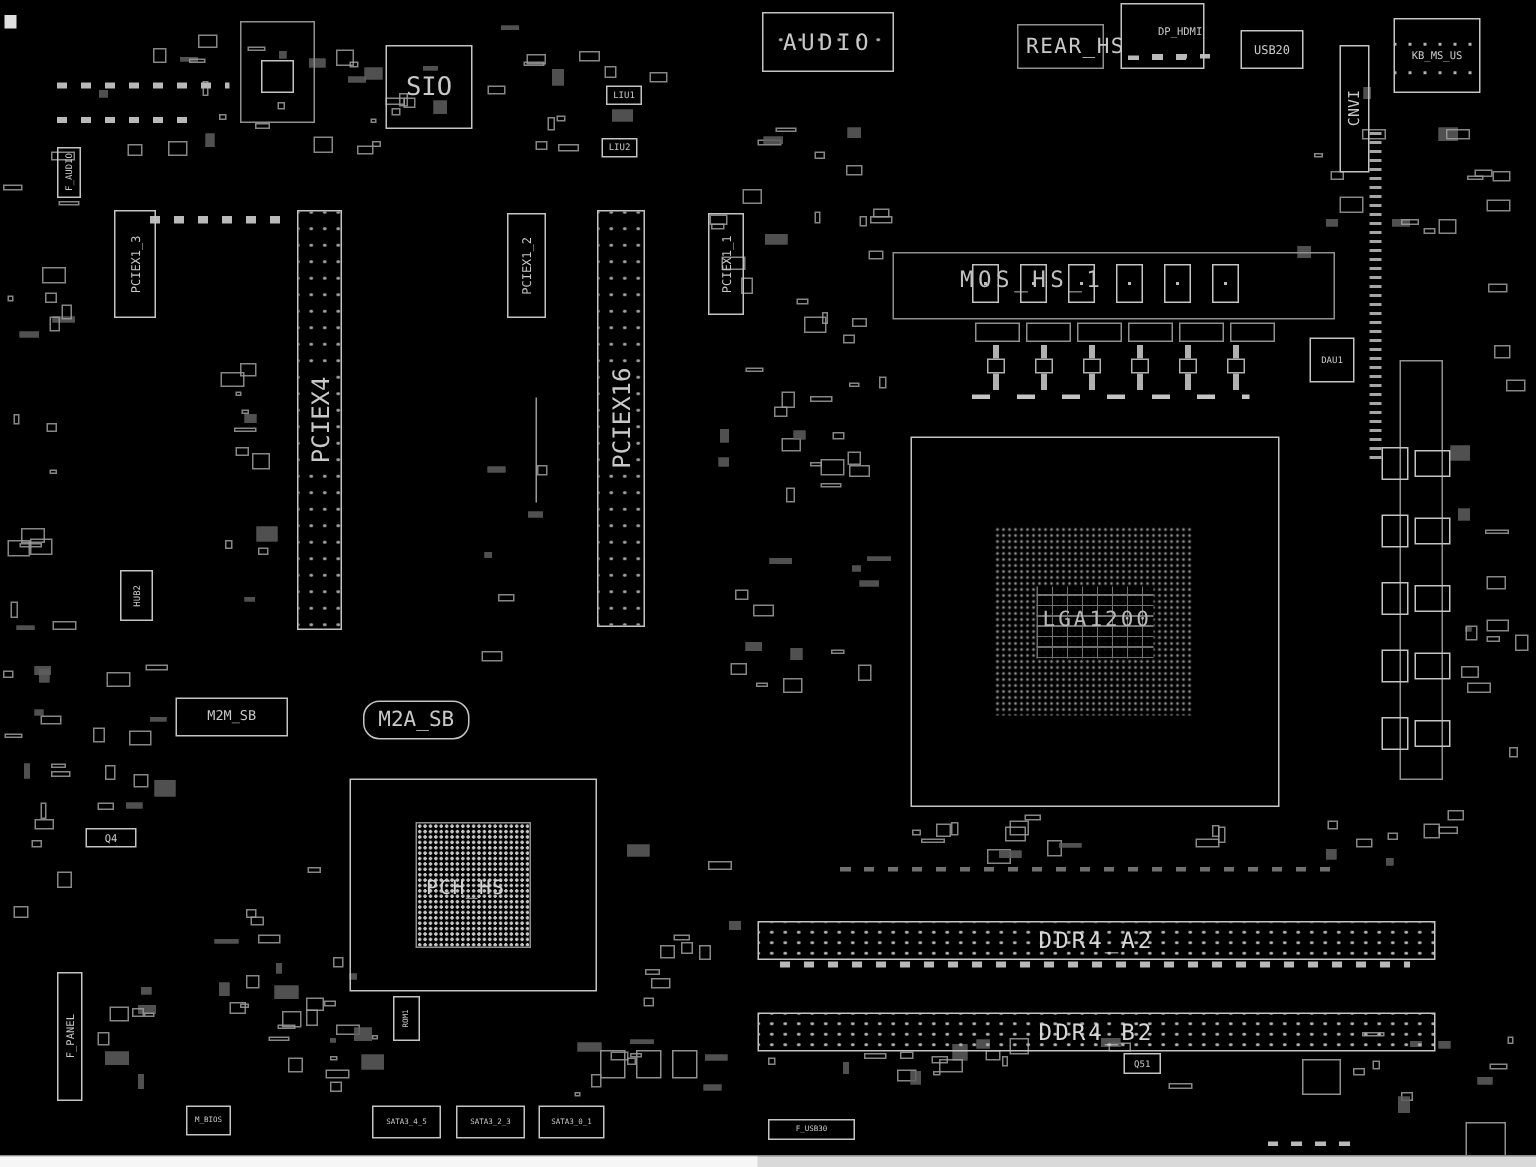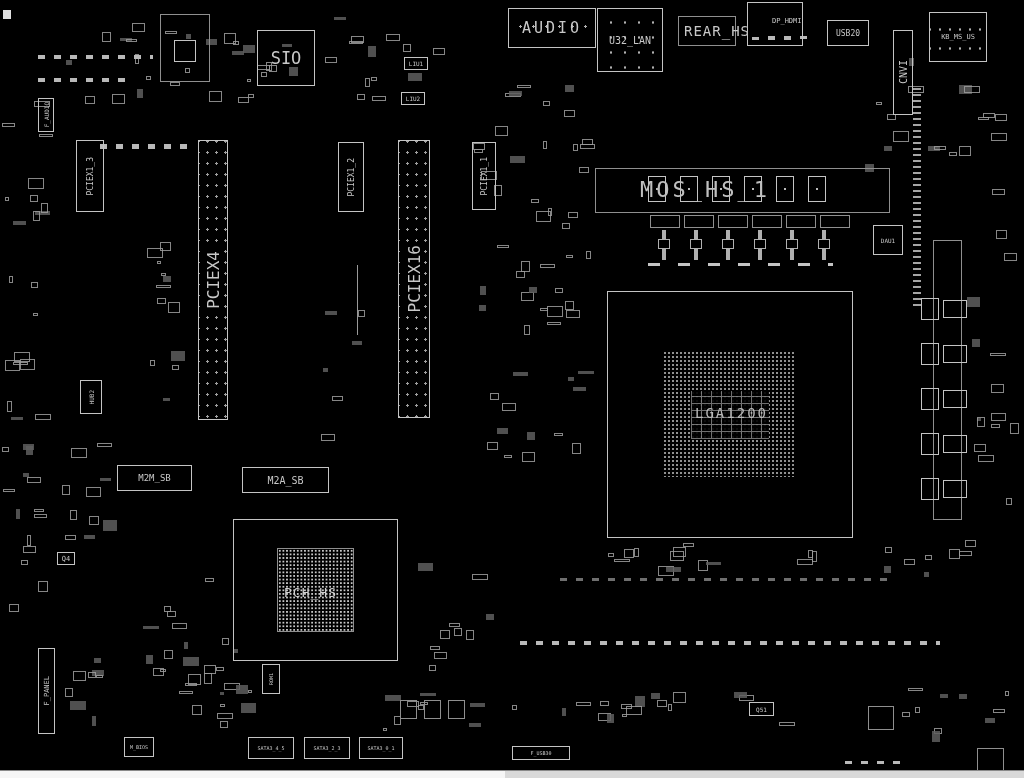--- a/index.html
+++ b/index.html
@@ -340,21 +340,20 @@
   <div class="vstripe" style="left:913px;top:88px;width:8px;height:222px;"></div>
   <div style="position:absolute;left:3px;top:10px;width:8px;height:9px;background:#e0e0e0;"></div>
 
   <div class="c nf" style="left:160px;top:14px;width:50px;height:68px;"></div>
   <div class="c" style="left:174px;top:40px;width:22px;height:22px;"></div>
 
   <div class="c cen dotsA" style="left:508px;top:8px;width:88px;height:40px;font-size:15px;letter-spacing:3px;">AUDIO</div>
 
   <div class="c cen" style="left:257px;top:30px;width:58px;height:56px;font-size:17px;">SIO</div>
 
-  <div class="c cen dotsB" style="left:597px;top:8px;width:66px;height:64px;font-size:10px;">U32_LAN</div>
 
   <div class="c nf" style="left:678px;top:16px;width:58px;height:30px;"></div>
   <div class="lb" style="left:684px;top:23px;font-size:14px;letter-spacing:1px;">REAR_HS</div>
 
   <div class="c" style="left:747px;top:2px;width:56px;height:44px;">
     <span class="lb" style="left:6px;top:14px;font-size:7px;margin-left:18px;">DP_HDMI</span>
     <span class="dash" style="left:4px;top:34px;width:46px;height:3px;"></span>
   </div>
 
   <div class="c cen" style="left:827px;top:20px;width:42px;height:26px;font-size:8px;">USB20</div>
@@ -385,21 +384,21 @@
   </div>
   <div style="position:absolute;left:357px;top:265px;width:1px;height:70px;background:#9a9a9a;"></div>
 
   <div class="c nf" style="left:595px;top:168px;width:295px;height:45px;"></div>
   <div class="c mosf" style="left:648px;top:176px;width:18px;height:26px;"></div>
   <div class="c mosf" style="left:680px;top:176px;width:18px;height:26px;"></div>
   <div class="c mosf" style="left:712px;top:176px;width:18px;height:26px;"></div>
   <div class="c mosf" style="left:744px;top:176px;width:18px;height:26px;"></div>
   <div class="c mosf" style="left:776px;top:176px;width:18px;height:26px;"></div>
   <div class="c mosf" style="left:808px;top:176px;width:18px;height:26px;"></div>
-  <div class="lb" style="left:640px;top:177px;font-size:22px;letter-spacing:3px;color:#c0c0c0;text-align:center;">MOS_HS_1</div>
+  <div class="lb" style="left:640px;top:177px;font-size:15px;letter-spacing:3px;color:#c0c0c0;text-align:center;">MOS_HS_1</div>
   <div class="c nf" style="left:650px;top:215px;width:30px;height:13px;"></div>
   <div class="c nf" style="left:684px;top:215px;width:30px;height:13px;"></div>
   <div class="c nf" style="left:718px;top:215px;width:30px;height:13px;"></div>
   <div class="c nf" style="left:752px;top:215px;width:30px;height:13px;"></div>
   <div class="c nf" style="left:786px;top:215px;width:30px;height:13px;"></div>
   <div class="c nf" style="left:820px;top:215px;width:30px;height:13px;"></div>
   <div class="choke" style="left:662px;top:230px;height:30px;"></div>
   <div class="choke" style="left:694px;top:230px;height:30px;"></div>
   <div class="choke" style="left:726px;top:230px;height:30px;"></div>
   <div class="choke" style="left:758px;top:230px;height:30px;"></div>
@@ -418,35 +417,37 @@
   <div class="c" style="left:921px;top:343px;width:18px;height:22px;"></div>
   <div class="c" style="left:943px;top:345px;width:24px;height:18px;"></div>
   <div class="c" style="left:921px;top:388px;width:18px;height:22px;"></div>
   <div class="c" style="left:943px;top:390px;width:24px;height:18px;"></div>
   <div class="c" style="left:921px;top:433px;width:18px;height:22px;"></div>
   <div class="c" style="left:943px;top:435px;width:24px;height:18px;"></div>
   <div class="c" style="left:921px;top:478px;width:18px;height:22px;"></div>
   <div class="c" style="left:943px;top:480px;width:24px;height:18px;"></div>
 
   <div class="c cen" style="left:117px;top:465px;width:75px;height:26px;font-size:9px;">M2M_SB</div>
-  <div class="c cen" style="left:242px;top:467px;width:87px;height:26px;font-size:10px;">M2A_SB</div>
+  <div class="c cen" style="left:242px;top:467px;width:71px;height:26px;font-size:14px;border-radius:11px;">M2A_SB</div>
 
   <div class="c" style="left:233px;top:519px;width:165px;height:142px;"></div>
   <div class="bga" style="position:absolute;left:277px;top:548px;width:77px;height:84px;border:1px solid #8f8f8f;box-sizing:border-box;"></div>
   <div class="lb" style="left:284px;top:585px;font-size:13px;letter-spacing:1px;color:#d0d0d0;">PCH_HS</div>
   <div class="c cen" style="left:262px;top:664px;width:18px;height:30px;">
     <span class="v" style="font-size:5px;">ROM1</span>
   </div>
   <div class="c cen" style="left:80px;top:380px;width:22px;height:34px;">
     <span class="v" style="font-size:6px;">HUB2</span>
   </div>
 
+  <div class="c cen dotsD" style="left:505px;top:614px;width:452px;height:26px;font-size:15px;letter-spacing:2px;color:#d6d6d6;">DDR4_A2</div>
+  <div class="c cen dotsD" style="left:505px;top:675px;width:452px;height:26px;font-size:15px;letter-spacing:2px;color:#d6d6d6;">DDR4_B2</div>
 
   <div class="c cen" style="left:749px;top:702px;width:25px;height:14px;font-size:6px;">Q51</div>
-  <div class="c cen" style="left:57px;top:552px;width:18px;height:13px;font-size:7px;">Q4</div>
+  <div class="c cen" style="left:57px;top:552px;width:34px;height:13px;font-size:7px;">Q4</div>
   <div class="c nf" style="left:868px;top:706px;width:26px;height:24px;"></div>
   <div class="c nf" style="left:977px;top:748px;width:27px;height:24px;"></div>
   <div class="c nf" style="left:400px;top:700px;width:17px;height:19px;"></div>
   <div class="c nf" style="left:424px;top:700px;width:17px;height:19px;"></div>
   <div class="c nf" style="left:448px;top:700px;width:17px;height:19px;"></div>
 
   <div class="c cen" style="left:38px;top:98px;width:16px;height:34px;">
     <span class="v" style="font-size:6px;">F_AUDIO</span>
   </div>
   <div class="c cen" style="left:38px;top:648px;width:17px;height:86px;">

